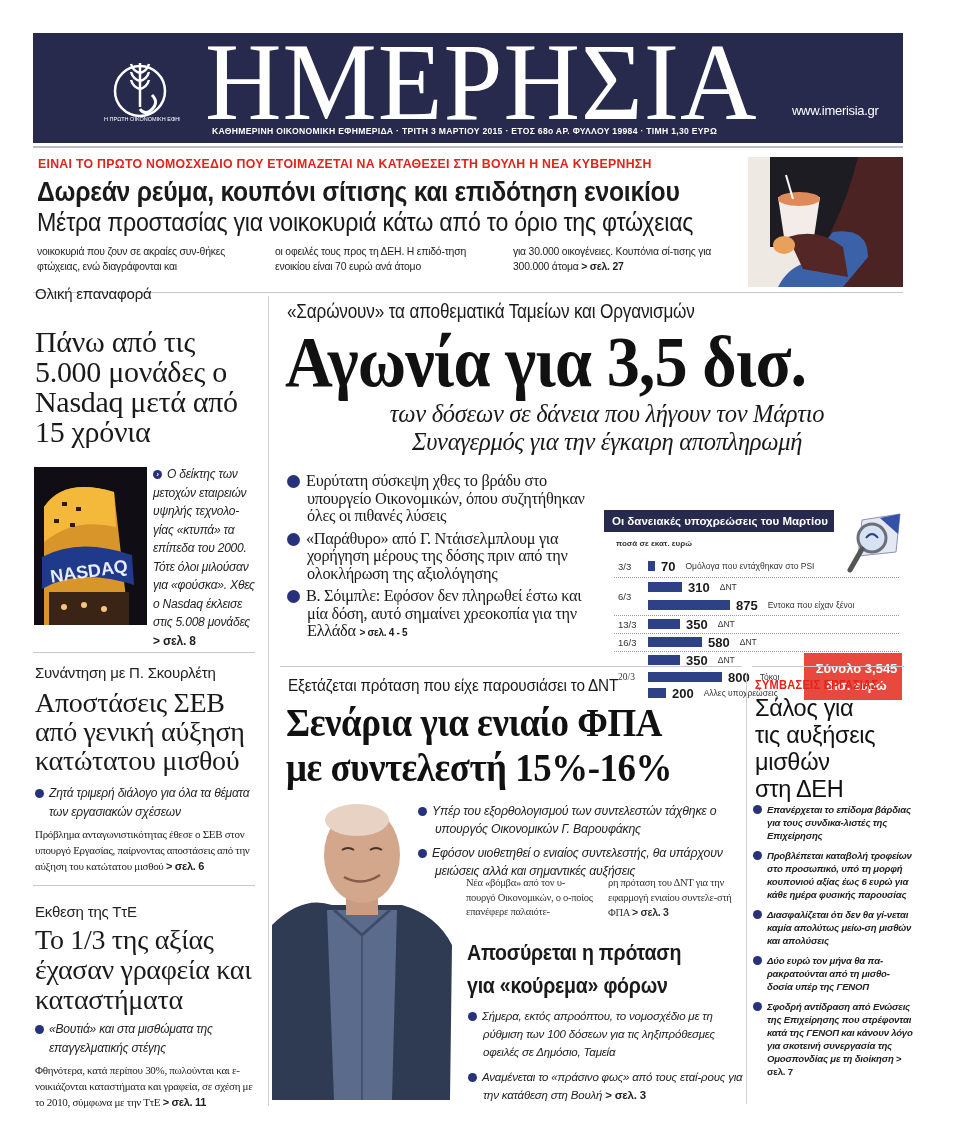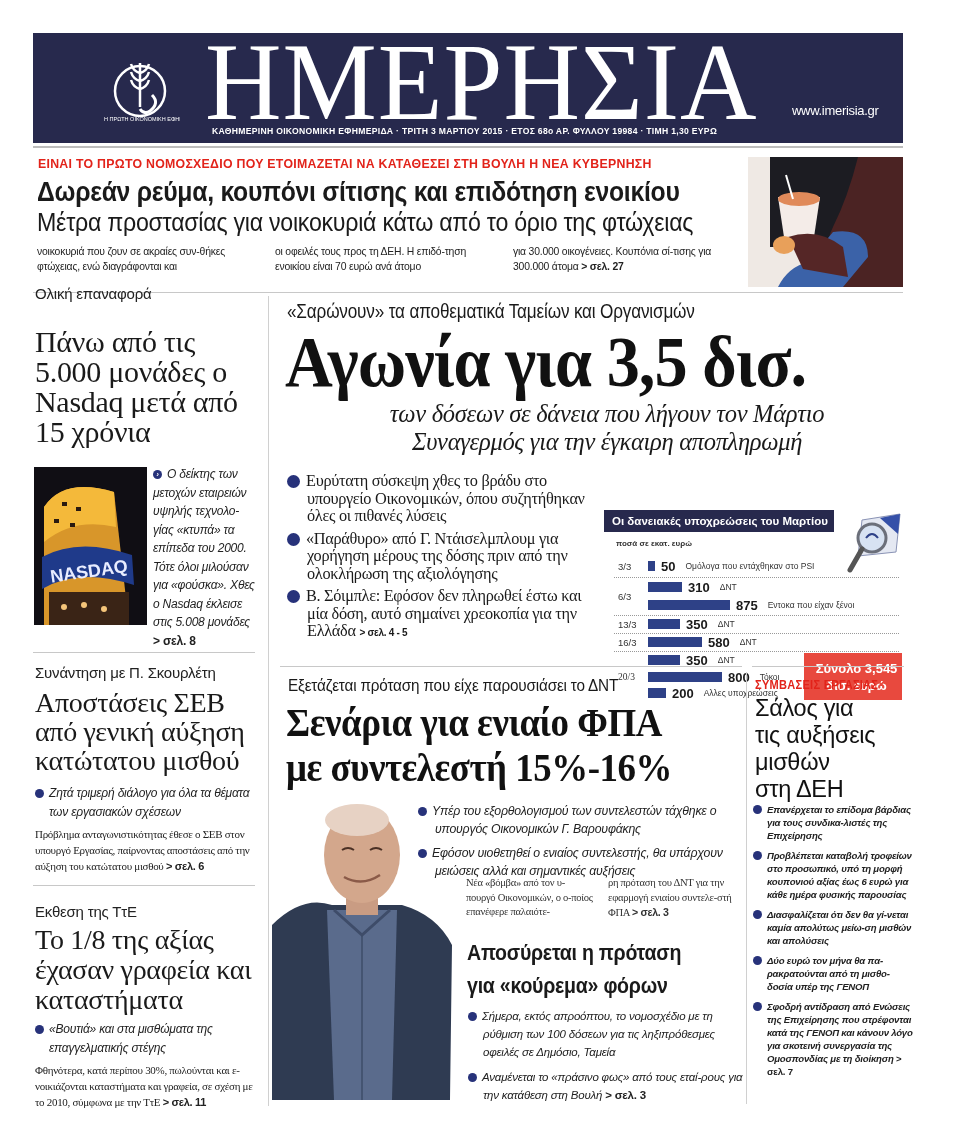--- a/index.html
+++ b/index.html
@@ -143,21 +143,21 @@
 <div class="abs lbody-italic" style="left:153px; top:465px; width:105px;"><span class="bullet">›</span><span>Ο δείκτης των μετοχών εταιρειών υψηλής τεχνολο-γίας «κτυπά» τα επίπεδα του 2000. Τότε όλοι μιλούσαν για «φούσκα». Χθες ο Nasdaq έκλεισε στις 5.008 μονάδες</span> <span class="sel" style="font-style:normal;">&gt; σελ. 8</span></div>
 <div class="abs hr" style="left:33px; top:652px; width:222px;"></div>
 
 <div class="abs lkicker" style="left:35px; top:664px;">Συνάντηση με Π. Σκουρλέτη</div>
 <div class="abs lhead" style="left:35px; top:688px; width:225px; font-size:28px; line-height:29px;">Αποστάσεις ΣΕΒ από γενική αύξηση κατώτατου μισθού</div>
 <div class="abs lbody-italic" style="left:35px; top:784px; width:225px; padding-left:14px; text-indent:-14px;"><span class="bullet">›</span><span>Ζητά τριμερή διάλογο για όλα τα θέματα των εργασιακών σχέσεων</span></div>
 <div class="abs lbody" style="left:35px; top:826px; width:225px;"><span>Πρόβλημα ανταγωνιστικότητας έθεσε ο ΣΕΒ στον υπουργό Εργασίας, παίρνοντας αποστάσεις από την αύξηση του κατώτατου μισθού</span> <span class="sel" style="font-family:'Liberation Sans',sans-serif;">&gt; σελ. 6</span></div>
 <div class="abs hr" style="left:33px; top:885px; width:222px;"></div>
 
 <div class="abs lkicker" style="left:35px; top:903px;">Εκθεση της ΤτΕ</div>
-<div class="abs lhead" style="left:35px; top:925px; width:225px; font-size:28px; line-height:30px;">Το 1/8 της αξίας έχασαν γραφεία και καταστήματα</div>
+<div class="abs lhead" style="left:35px; top:925px; width:225px; font-size:28px; line-height:30px;">Το 1/3 της αξίας έχασαν γραφεία και καταστήματα</div>
 <div class="abs lbody-italic" style="left:35px; top:1020px; width:225px; padding-left:14px; text-indent:-14px;"><span class="bullet">›</span><span>«Βουτιά» και στα μισθώματα της επαγγελματικής στέγης</span></div>
 <div class="abs lbody" style="left:35px; top:1062px; width:225px;"><span>Φθηνότερα, κατά περίπου 30%, πωλούνται και ε-νοικιάζονται καταστήματα και γραφεία, σε σχέση με το 2010, σύμφωνα με την ΤτΕ</span> <span class="sel" style="font-family:'Liberation Sans',sans-serif;">&gt; σελ. 11</span></div>
 
 <div class="abs vline" style="left:268px; top:296px; height:810px;"></div>
 
 <div class="abs c-kicker">«Σαρώνουν» τα αποθεματικά Ταμείων και Οργανισμών</div>
 <div class="abs c-head">Αγωνία για 3,5 δισ.</div>
 <div class="abs c-sub">
   <div>των δόσεων σε δάνεια που λήγουν τον Μάρτιο</div>
   <div>Συναγερμός για την έγκαιρη αποπληρωμή</div>
@@ -175,21 +175,21 @@
     <path d="M38 6 L58 2 L56 22" fill="#3550a8"></path>
     <circle cx="30" cy="26" r="14" fill="#d7e2f2" stroke="#6b6f7a" stroke-width="3"></circle>
     <path d="M24 26 q6 -8 12 0" stroke="#2e4187" stroke-width="2" fill="none"></path>
     <line x1="20" y1="37" x2="8" y2="58" stroke="#555" stroke-width="5" stroke-linecap="round"></line>
   </svg>
   <div class="chart-unit">ποσά σε εκατ. ευρώ</div>
 
   <div class="chart-date" style="top:51px;">3/3</div>
   <div class="chart-row" style="left:44px; top:49px;">
       <div class="bar" style="width:7px;"></div>
-      <span class="bar-val">50</span>
+      <span class="bar-val">70</span>
       <span class="bar-lbl">Ομόλογα που εντάχθηκαν στο PSI</span>
     </div>
   <div class="dotted" style="top:67px;"></div>
 
   <div class="chart-date" style="top:81px;">6/3</div>
   <div class="chart-row" style="left:44px; top:70px;">
       <div class="bar" style="width:34px;"></div>
       <span class="bar-val">310</span>
       <span class="bar-lbl">ΔΝΤ</span>
     </div>

